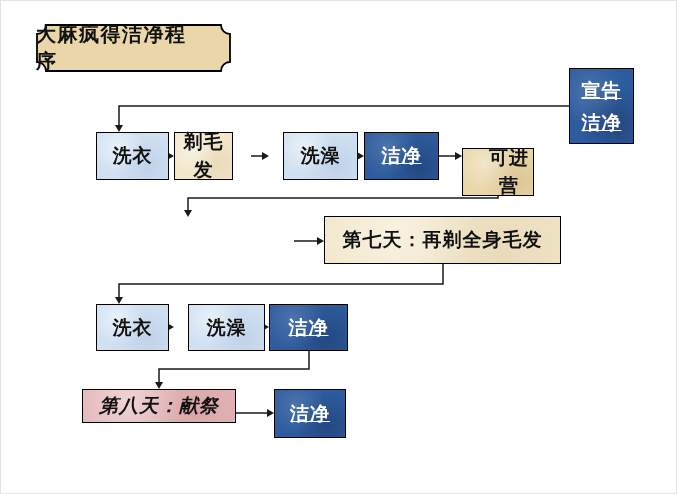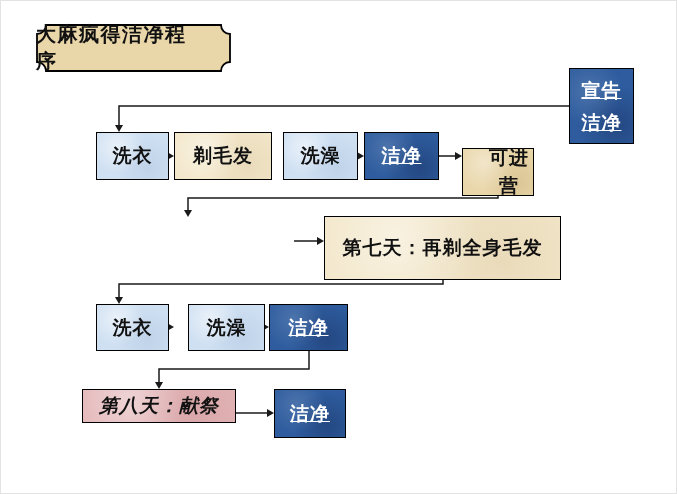--- a/index.html
+++ b/index.html
@@ -101,26 +101,26 @@
     <svg width="195" height="48" viewBox="0 0 195 48" preserveAspectRatio="none">
       <path d="M10 1 H185 A9 9 0 0 0 194 10 V38 A9 9 0 0 0 185 47 H10 A9 9 0 0 0 1 38 V10 A9 9 0 0 0 10 1 Z" fill="#e9d6a9" stroke="#000" stroke-width="1.8"></path>
     </svg>
     <div id="title-label">大麻疯得洁净程序</div>
   </div>
 
   <div class="node c-navy two-line" style="left:568px;top:67px;width:65px;height:76px;">宣告
 洁净</div>
 
   <div class="node c-lblue" style="left:81px;top:131px;width:73px;height:48px;">洗衣</div>
-  <div class="node c-cream" style="left:173px;top:131px;width:98px;height:48px;">剃毛发</div>
+  <div class="node c-cream" style="left:173px;top:131px;width:59px;height:48px;">剃毛发</div>
   <div class="node c-lblue" style="left:268px;top:131px;width:75px;height:48px;">洗澡</div>
   <div class="node c-navy" style="left:363px;top:131px;width:75px;height:48px;">洁净</div>
   <div class="node c-tan" style="left:461px;top:147px;width:72px;height:48px;padding-left:22px;">可进营</div>
 
-  <div class="node c-cream" style="left:323px;top:215px;width:237px;height:64px;">第七天：再剃全身毛发</div>
+  <div class="node c-cream" style="left:323px;top:215px;width:237px;height:48px;">第七天：再剃全身毛发</div>
 
   <div class="node c-lblue" style="left:81px;top:303px;width:73px;height:47px;">洗衣</div>
   <div class="node c-lblue" style="left:173px;top:303px;width:77px;height:47px;">洗澡</div>
   <div class="node c-navy" style="left:268px;top:303px;width:79px;height:47px;">洁净</div>
 
   <div class="node c-pink" style="left:81px;top:388px;width:154px;height:34px;font-style:italic;">第八天：献祭</div>
   <div class="node c-navy" style="left:273px;top:388px;width:72px;height:49px;">洁净</div>
 
 </div>
 

